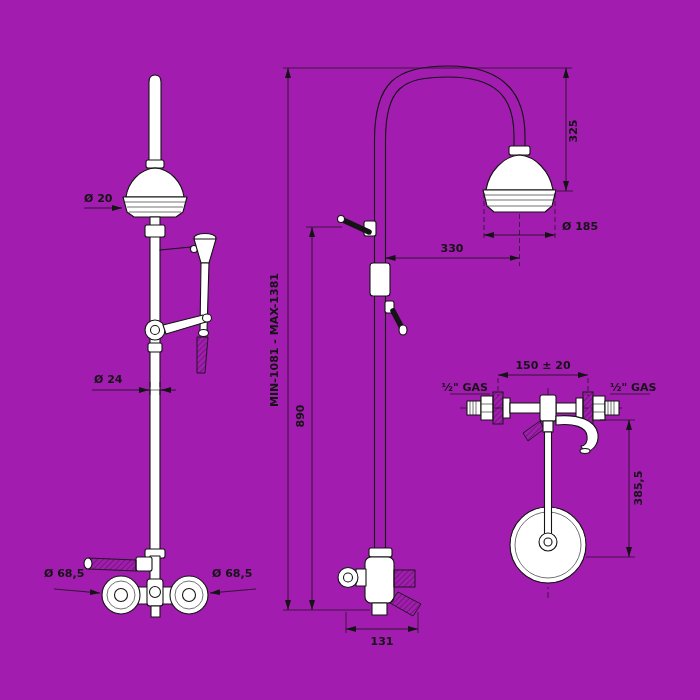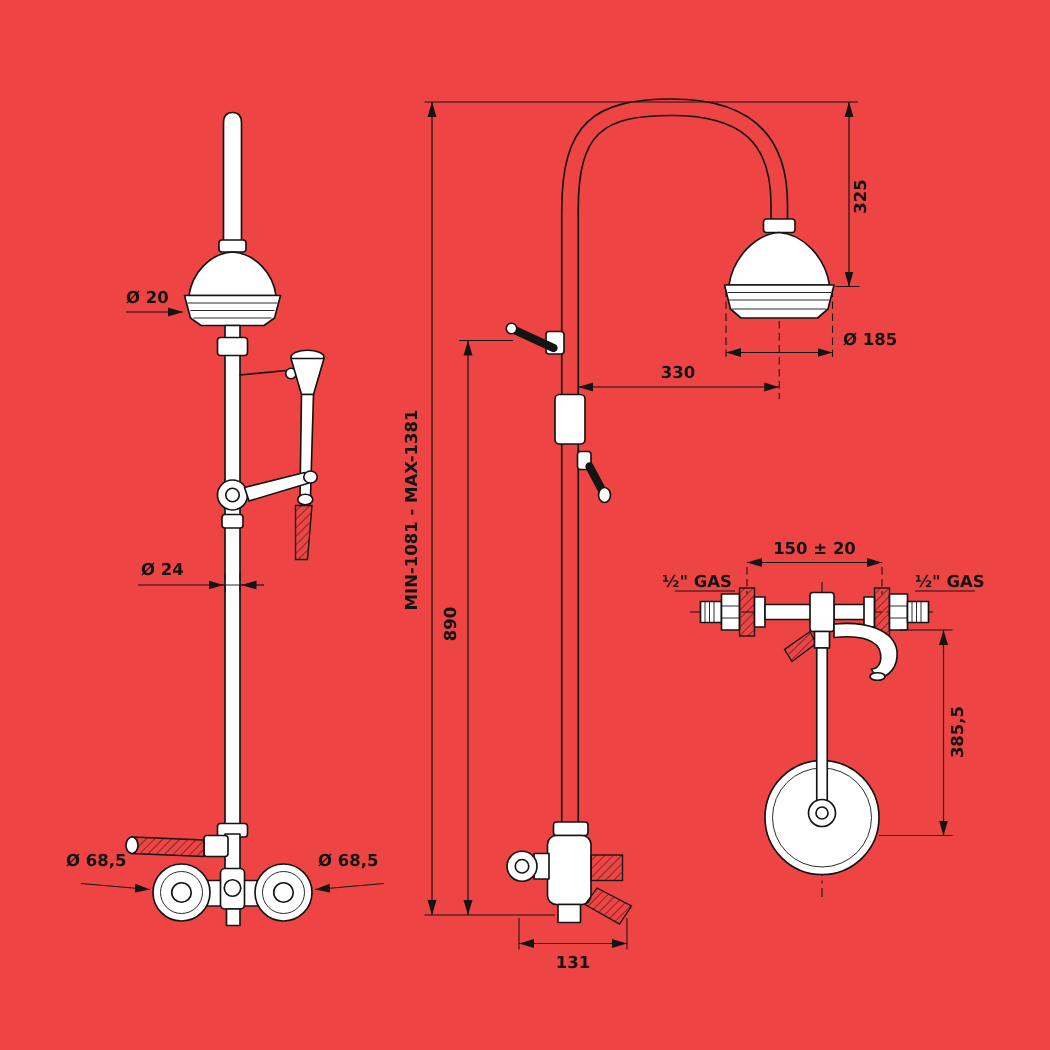--- a/index.html
+++ b/index.html
@@ -1,17 +1,17 @@
 <!DOCTYPE html>
 <html><head>
 <meta charset="utf-8">
 <style>
   html,body{margin:0;padding:0;background:#fff;}
   .canvas{
-    width:700px;height:700px;background:#ef4444;position:relative;overflow:hidden;
+    width:700px;height:700px;background:#a21caf;position:relative;overflow:hidden;
     font-family:"DejaVu Sans", sans-serif;
   }
   svg{display:block;}
   .ol{fill:#ffffff;stroke:#141414;stroke-width:1.1;stroke-linejoin:round;}
   .ln{fill:none;stroke:#141414;stroke-width:1.1;stroke-linecap:round;}
   .thin{fill:none;stroke:#141414;stroke-width:0.6;}
   .dim{fill:none;stroke:#141414;stroke-width:0.8;}
   .ext{fill:none;stroke:#141414;stroke-width:0.7;}
   .dash{stroke-dasharray:5 3;}
   .cl{fill:none;stroke:#141414;stroke-width:0.7;stroke-dasharray:9 3 2 3;}

